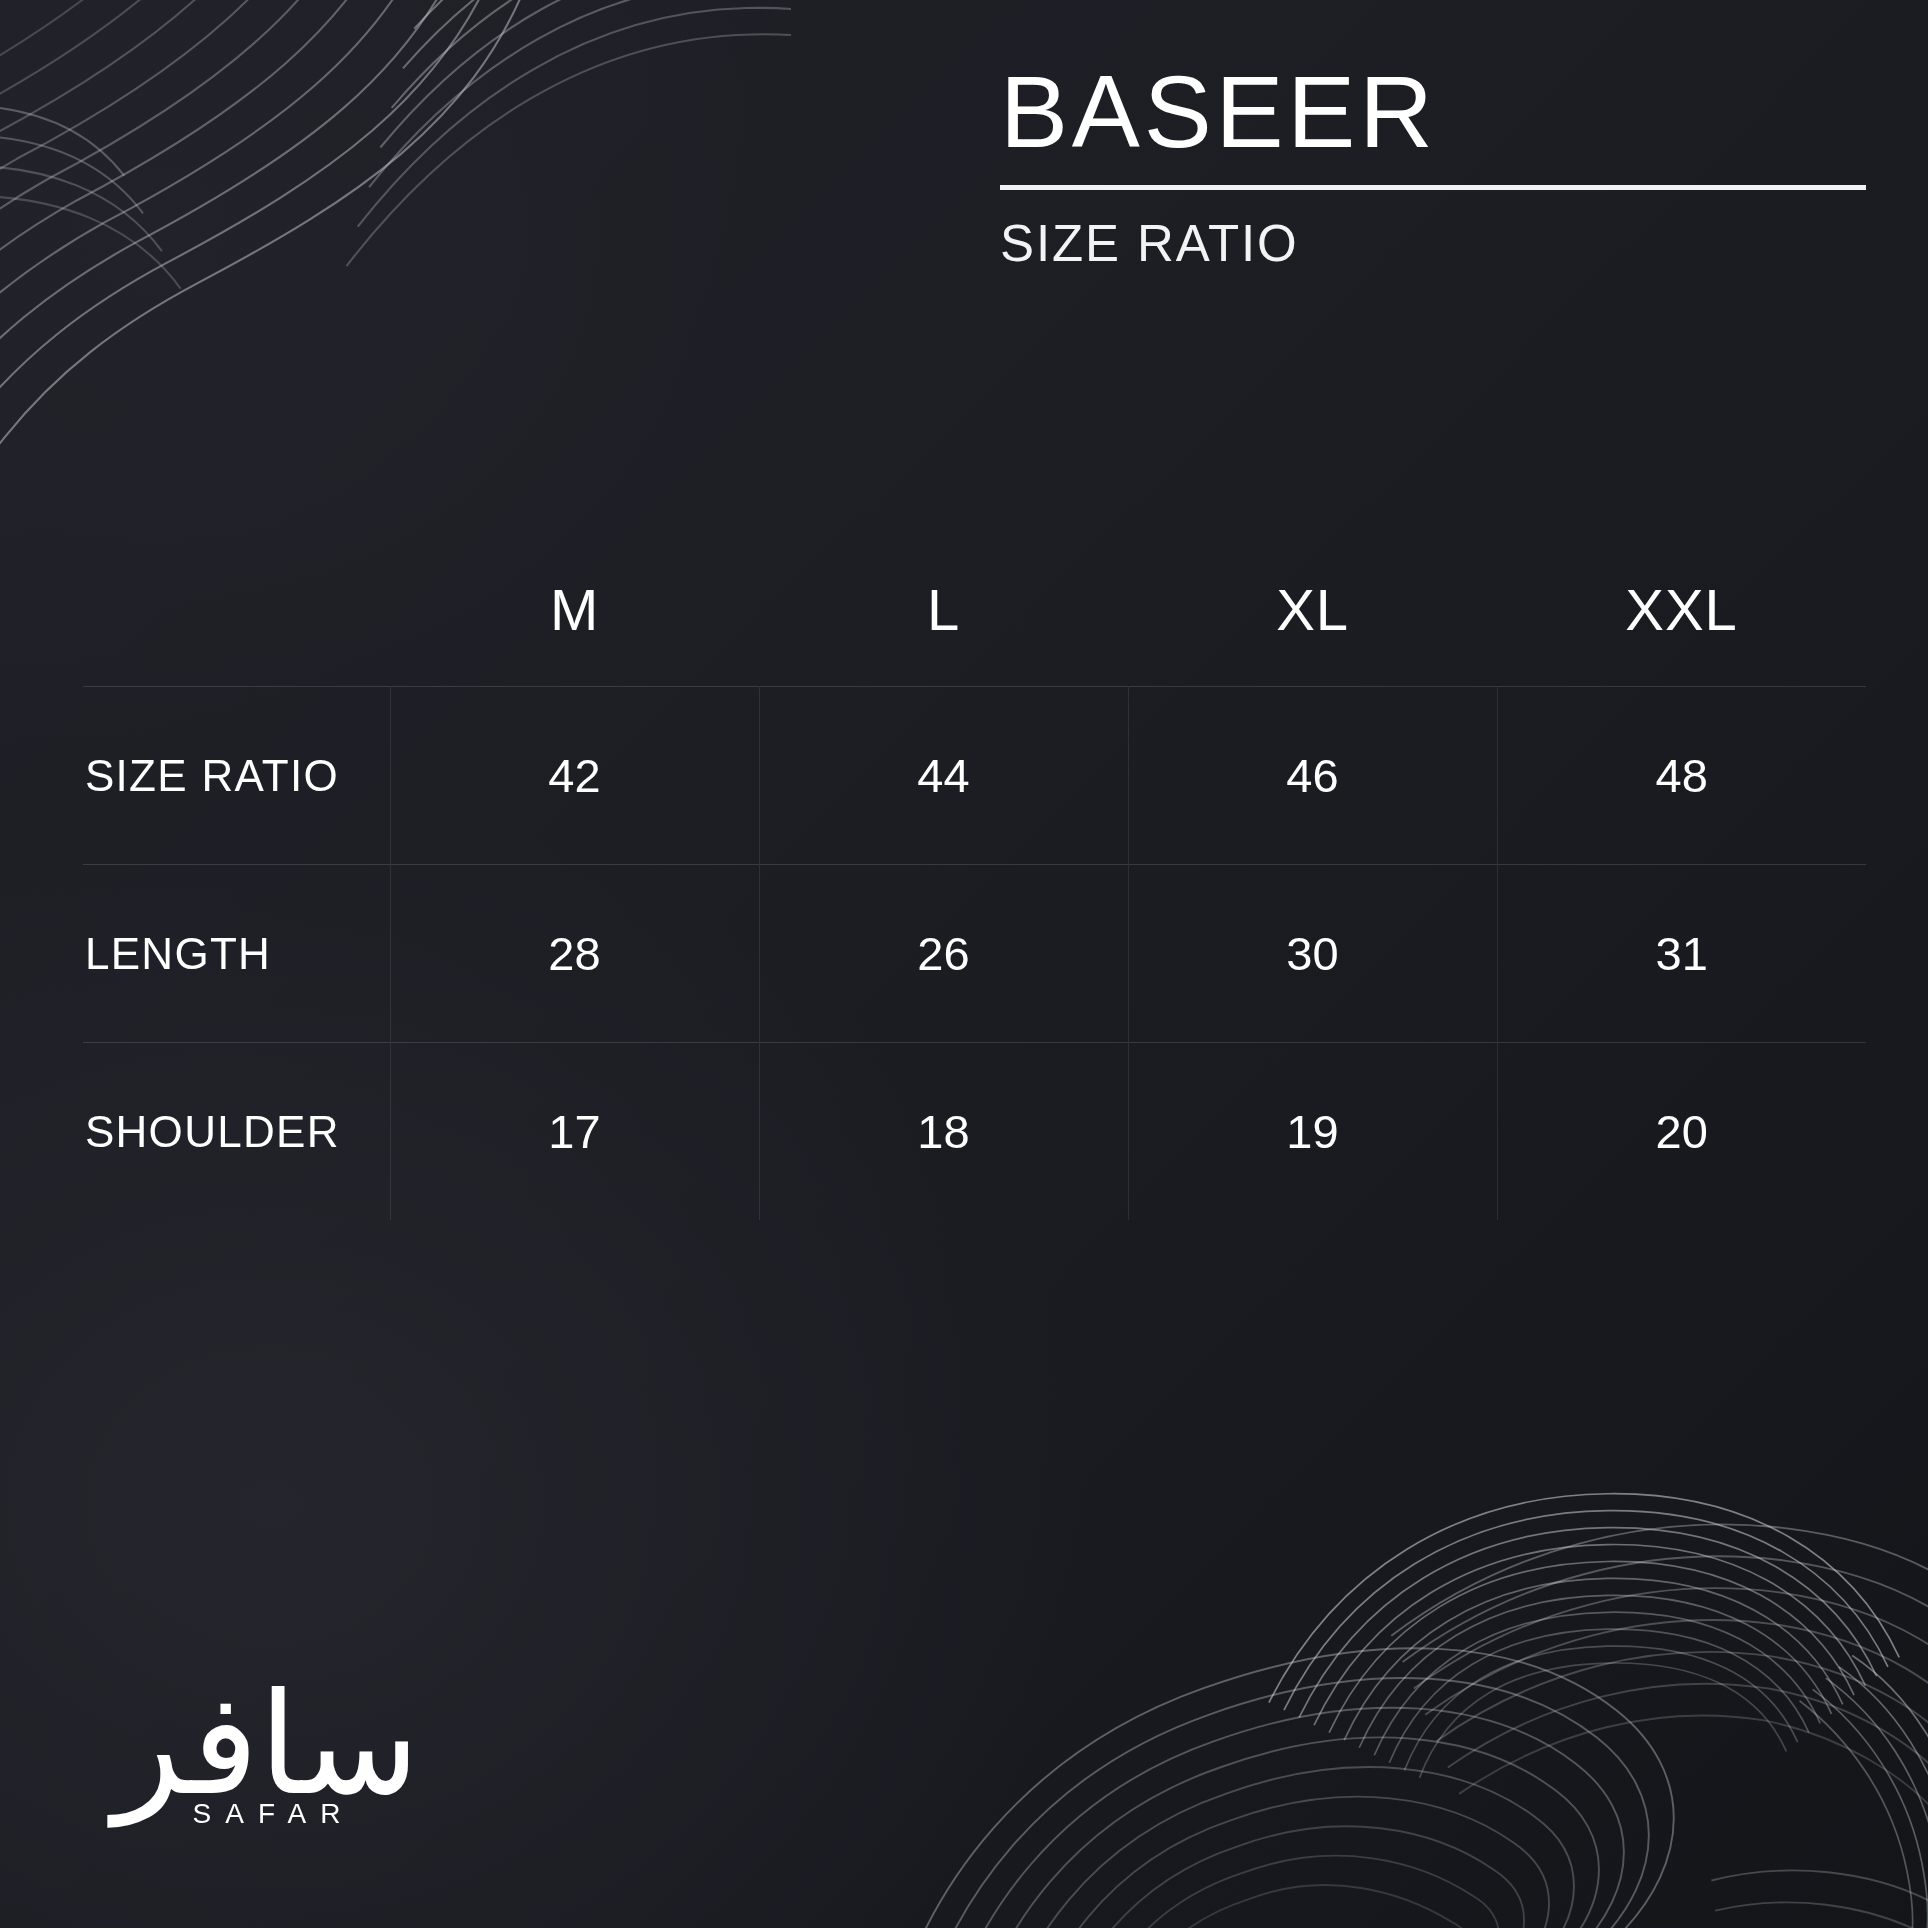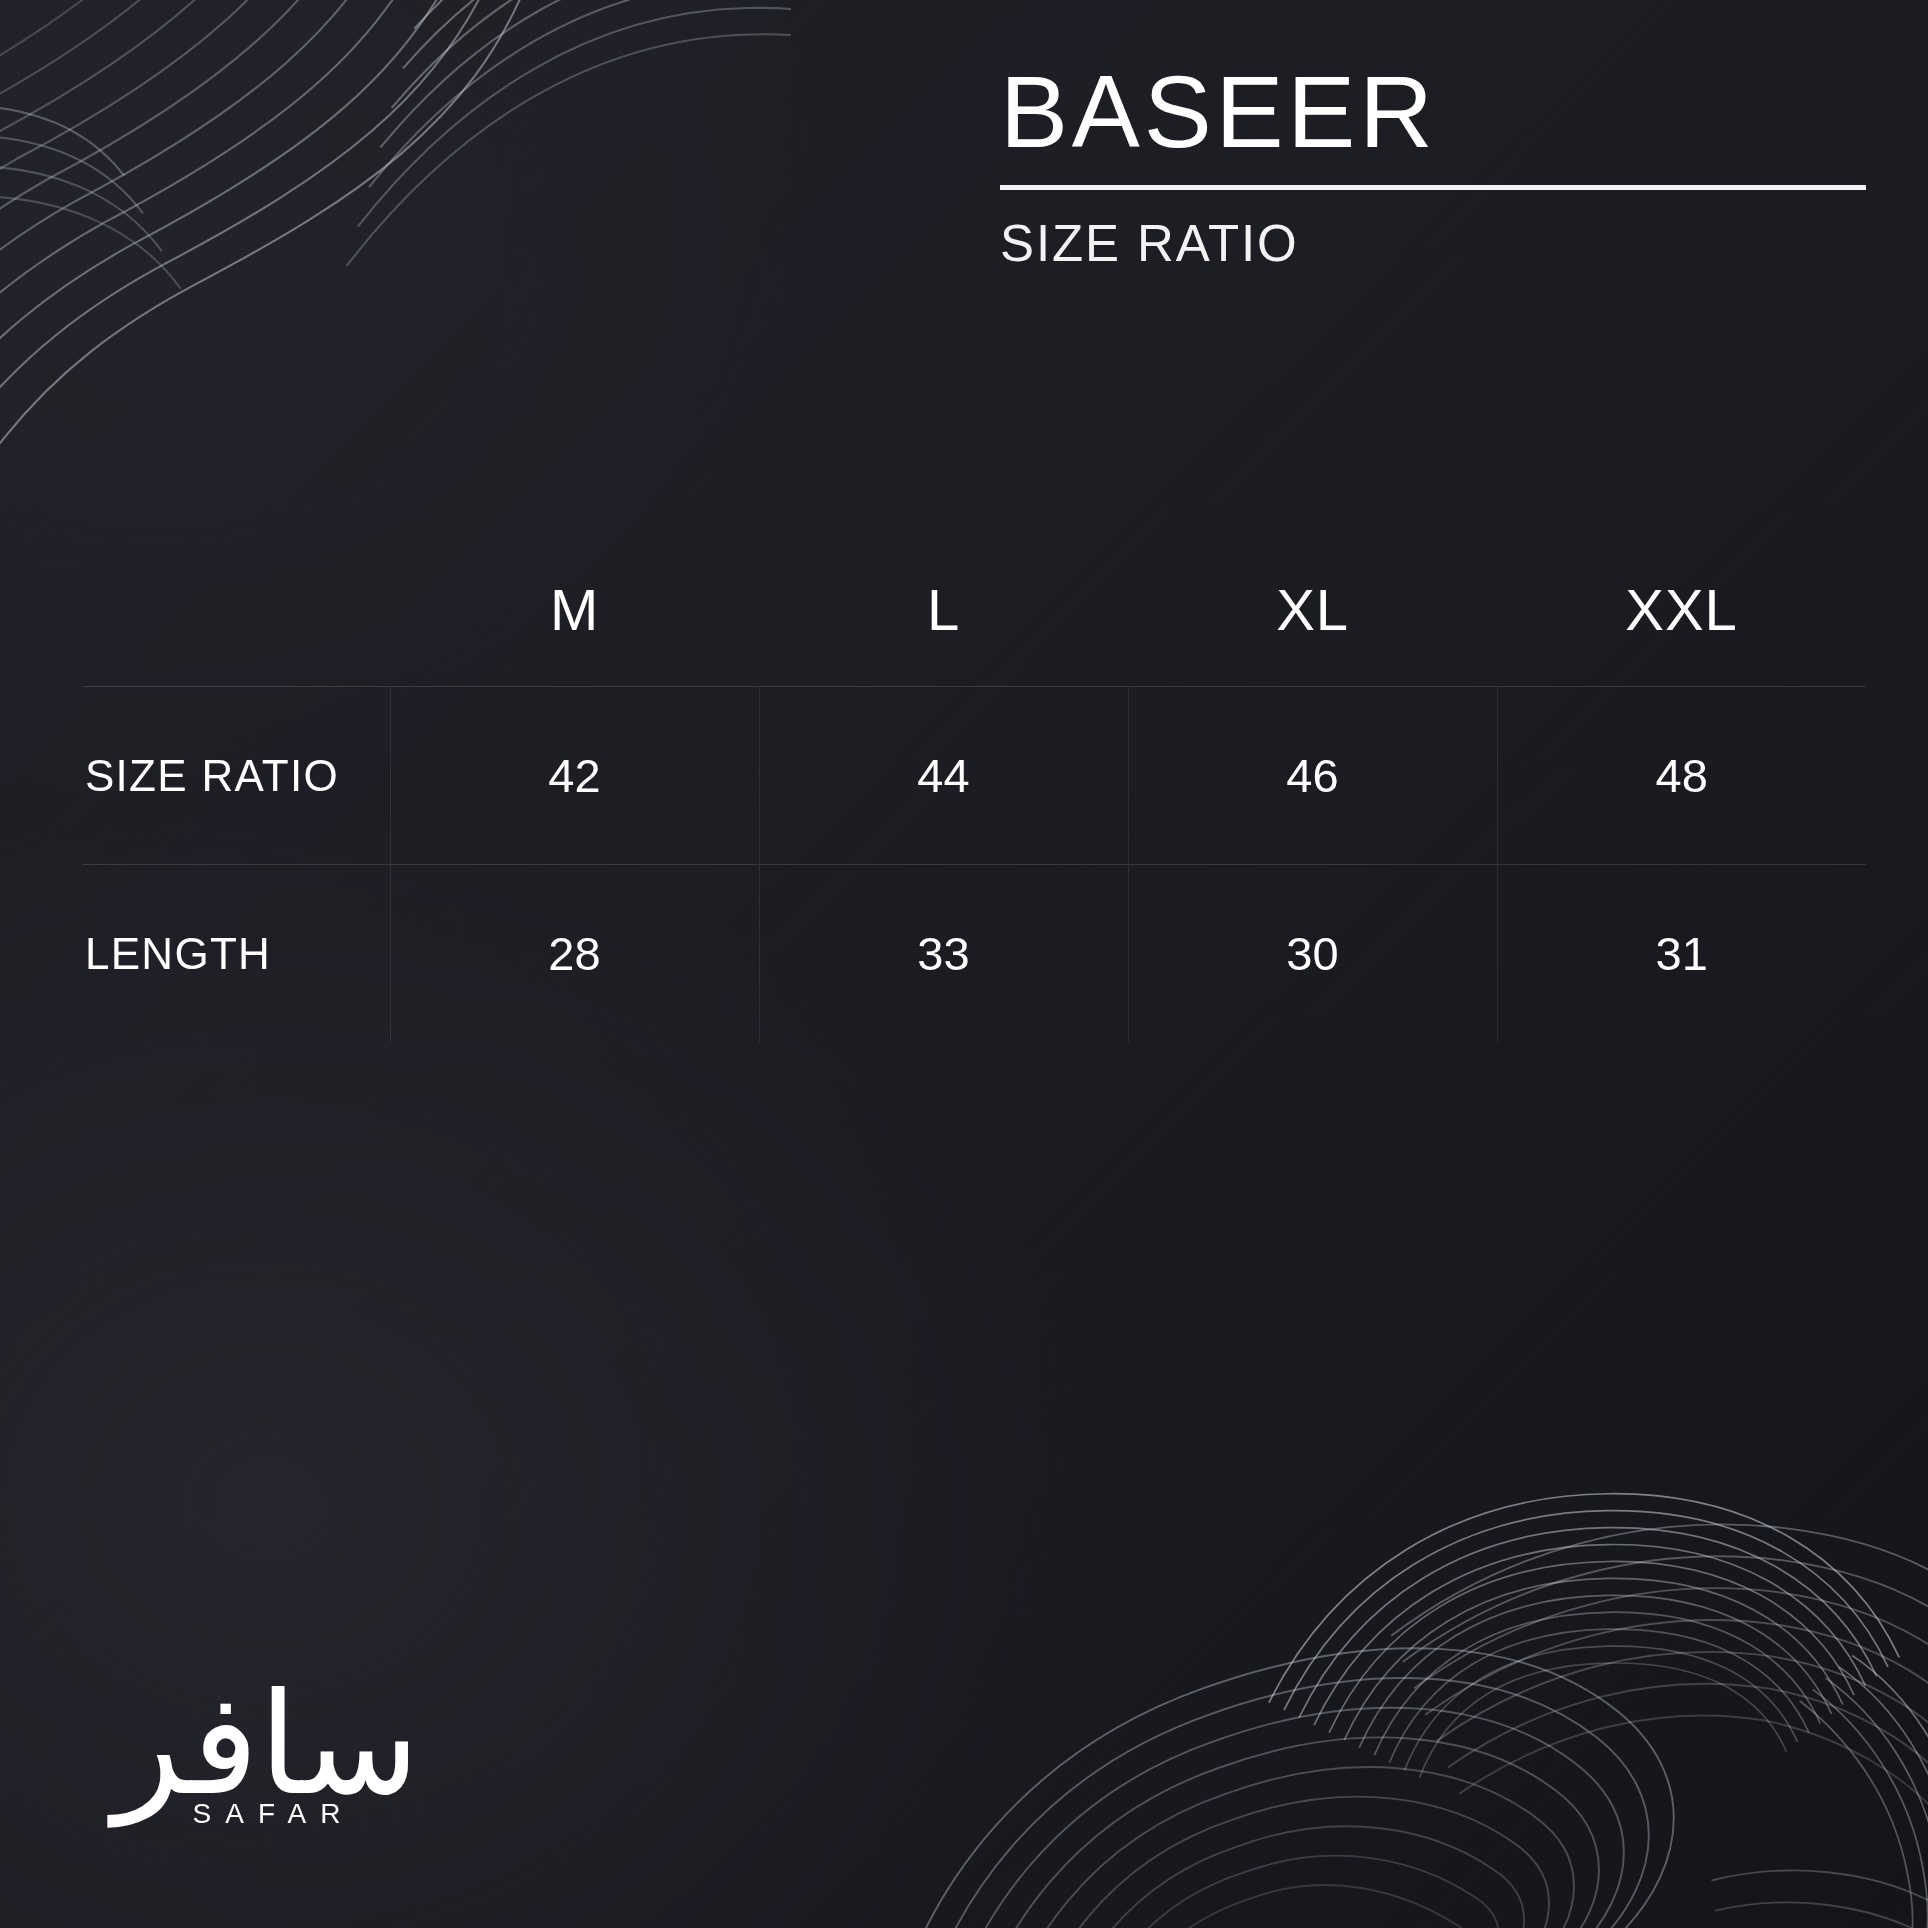--- a/index.html
+++ b/index.html
@@ -252,23 +252,30 @@
       <tr>
         <td class="row-label">SIZE RATIO</td>
         <td>42</td>
         <td>44</td>
         <td>46</td>
         <td>48</td>
       </tr>
       <tr>
         <td class="row-label">LENGTH</td>
         <td>28</td>
-        <td>33</td>
+        <td>26</td>
         <td>30</td>
         <td>31</td>
+      </tr>
+      <tr>
+        <td class="row-label">SHOULDER</td>
+        <td>17</td>
+        <td>18</td>
+        <td>19</td>
+        <td>20</td>
       </tr>
     </tbody>
   </table>
 
   <div id="logo">
     <div id="logo-mark">سافر</div>
     <div id="logo-wordmark">SAFAR</div>
   </div>
 
 </div>

